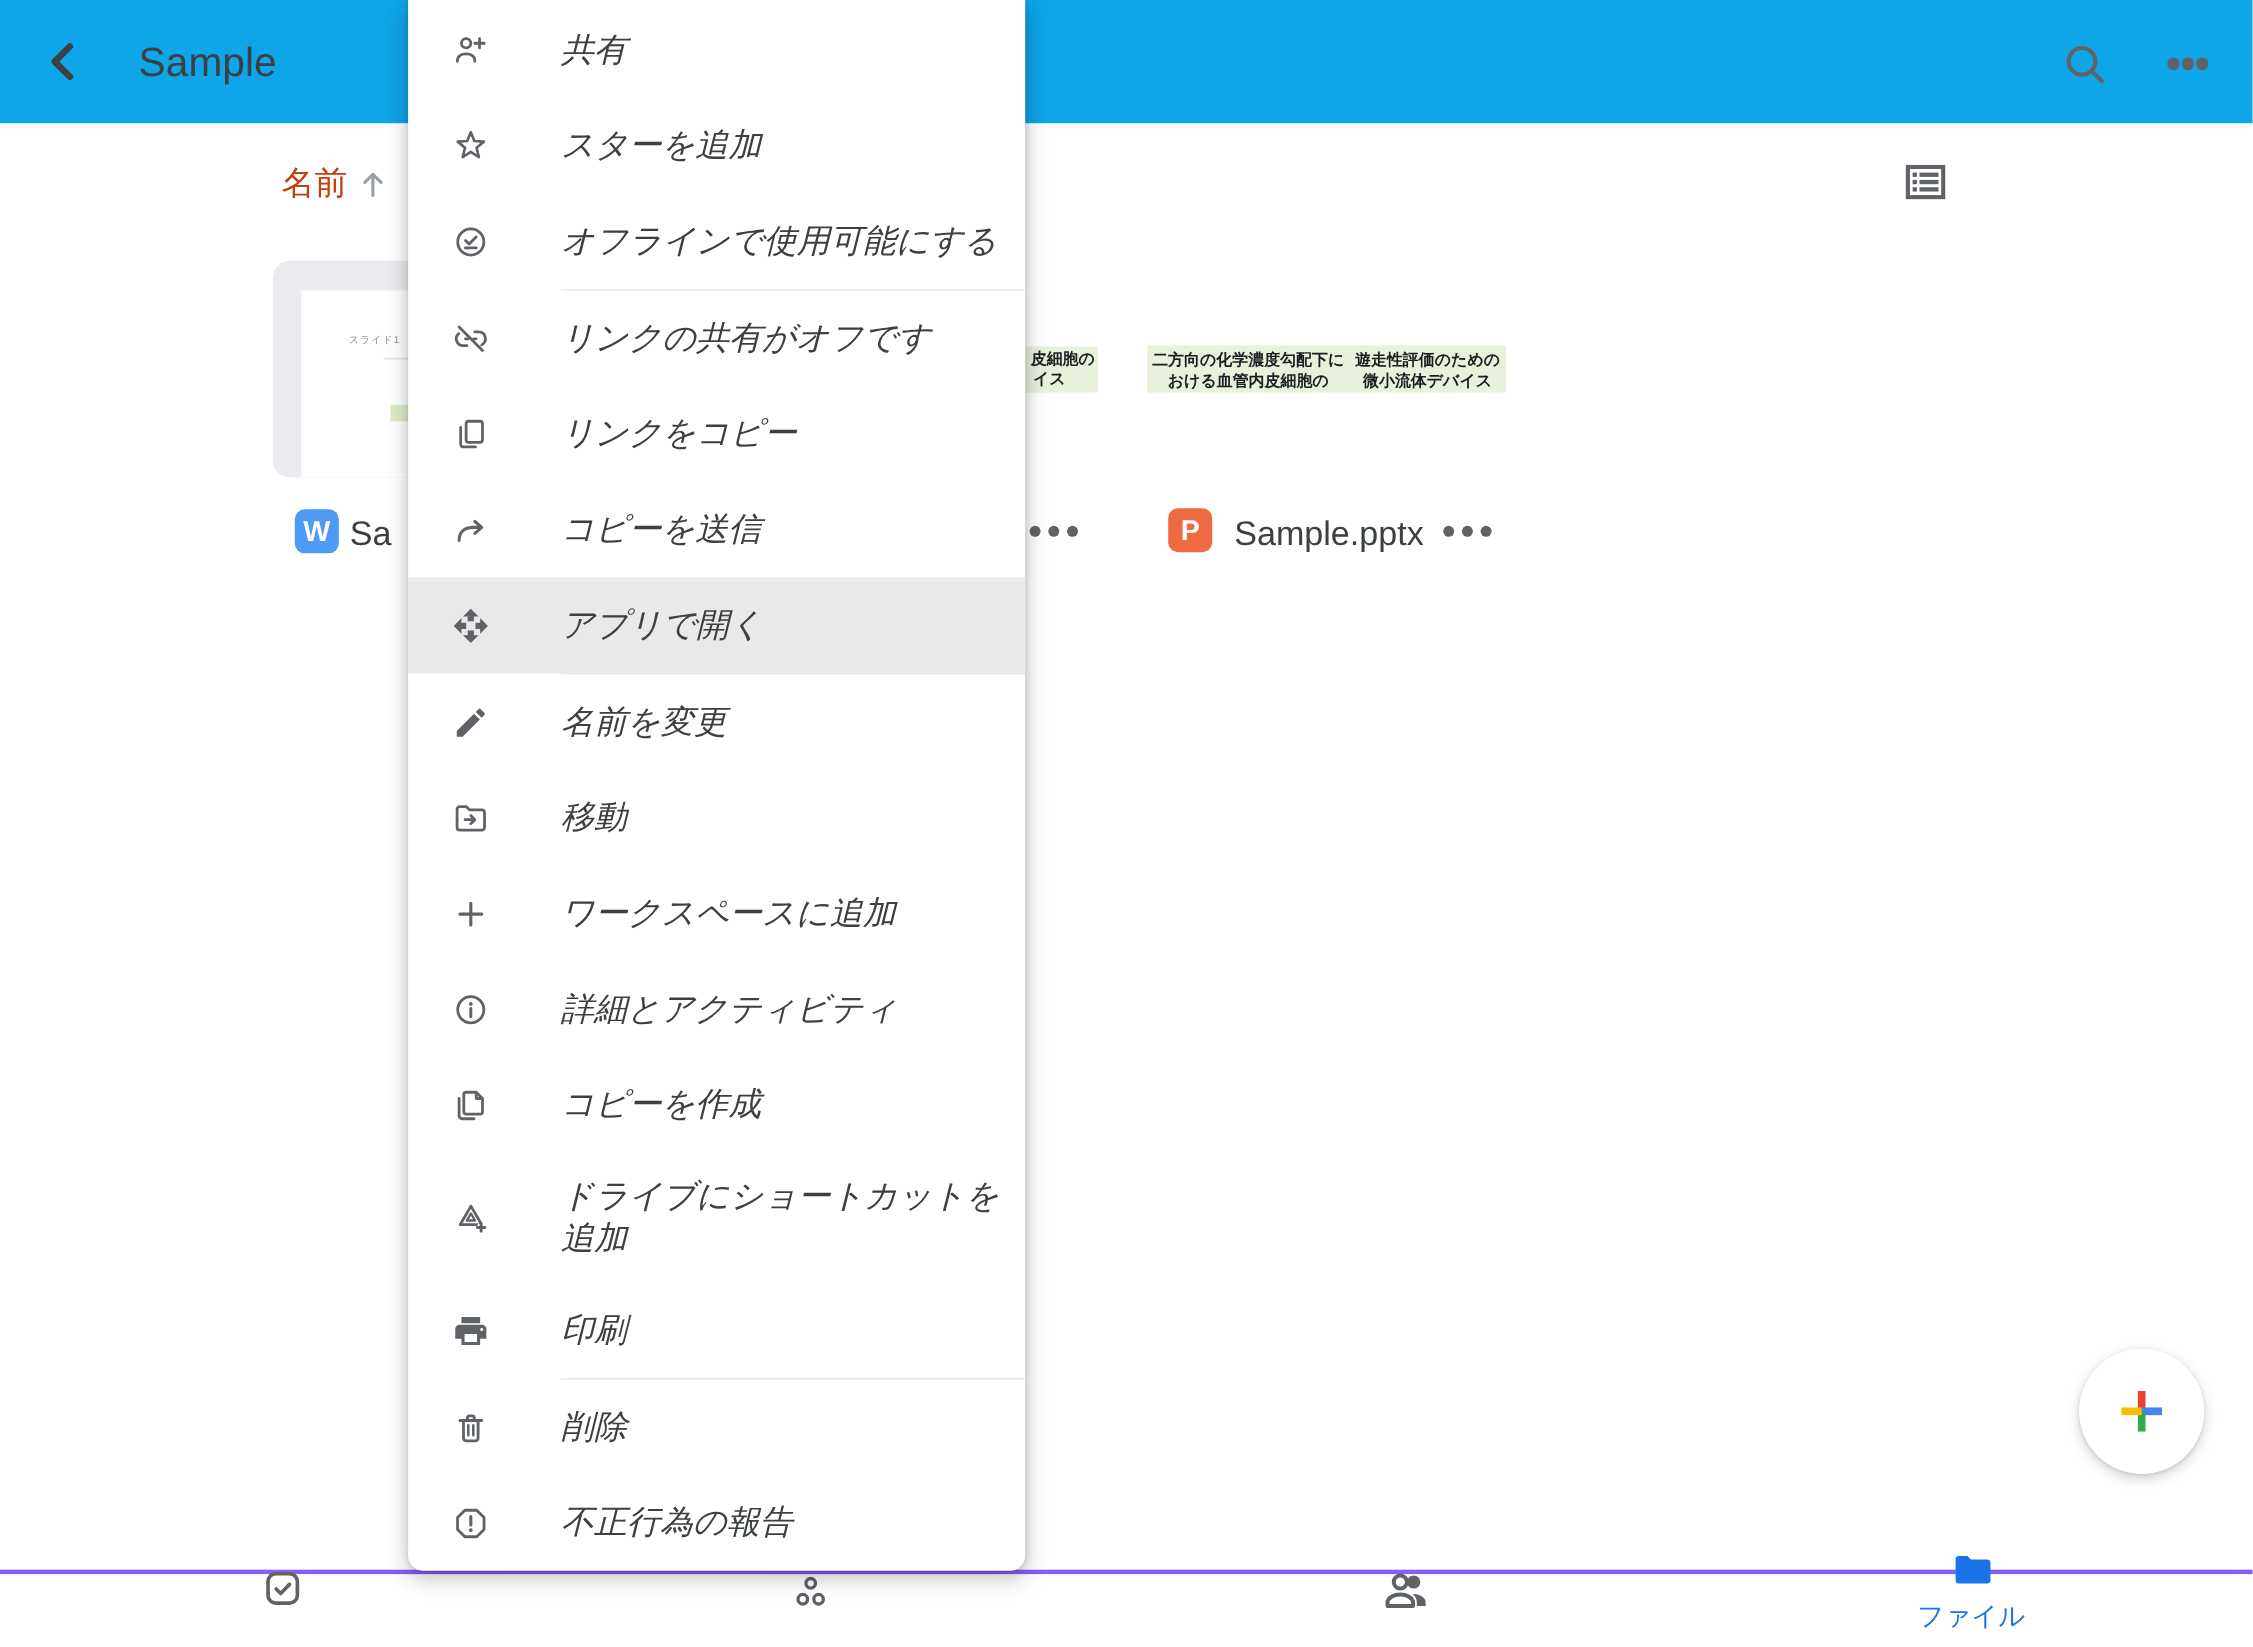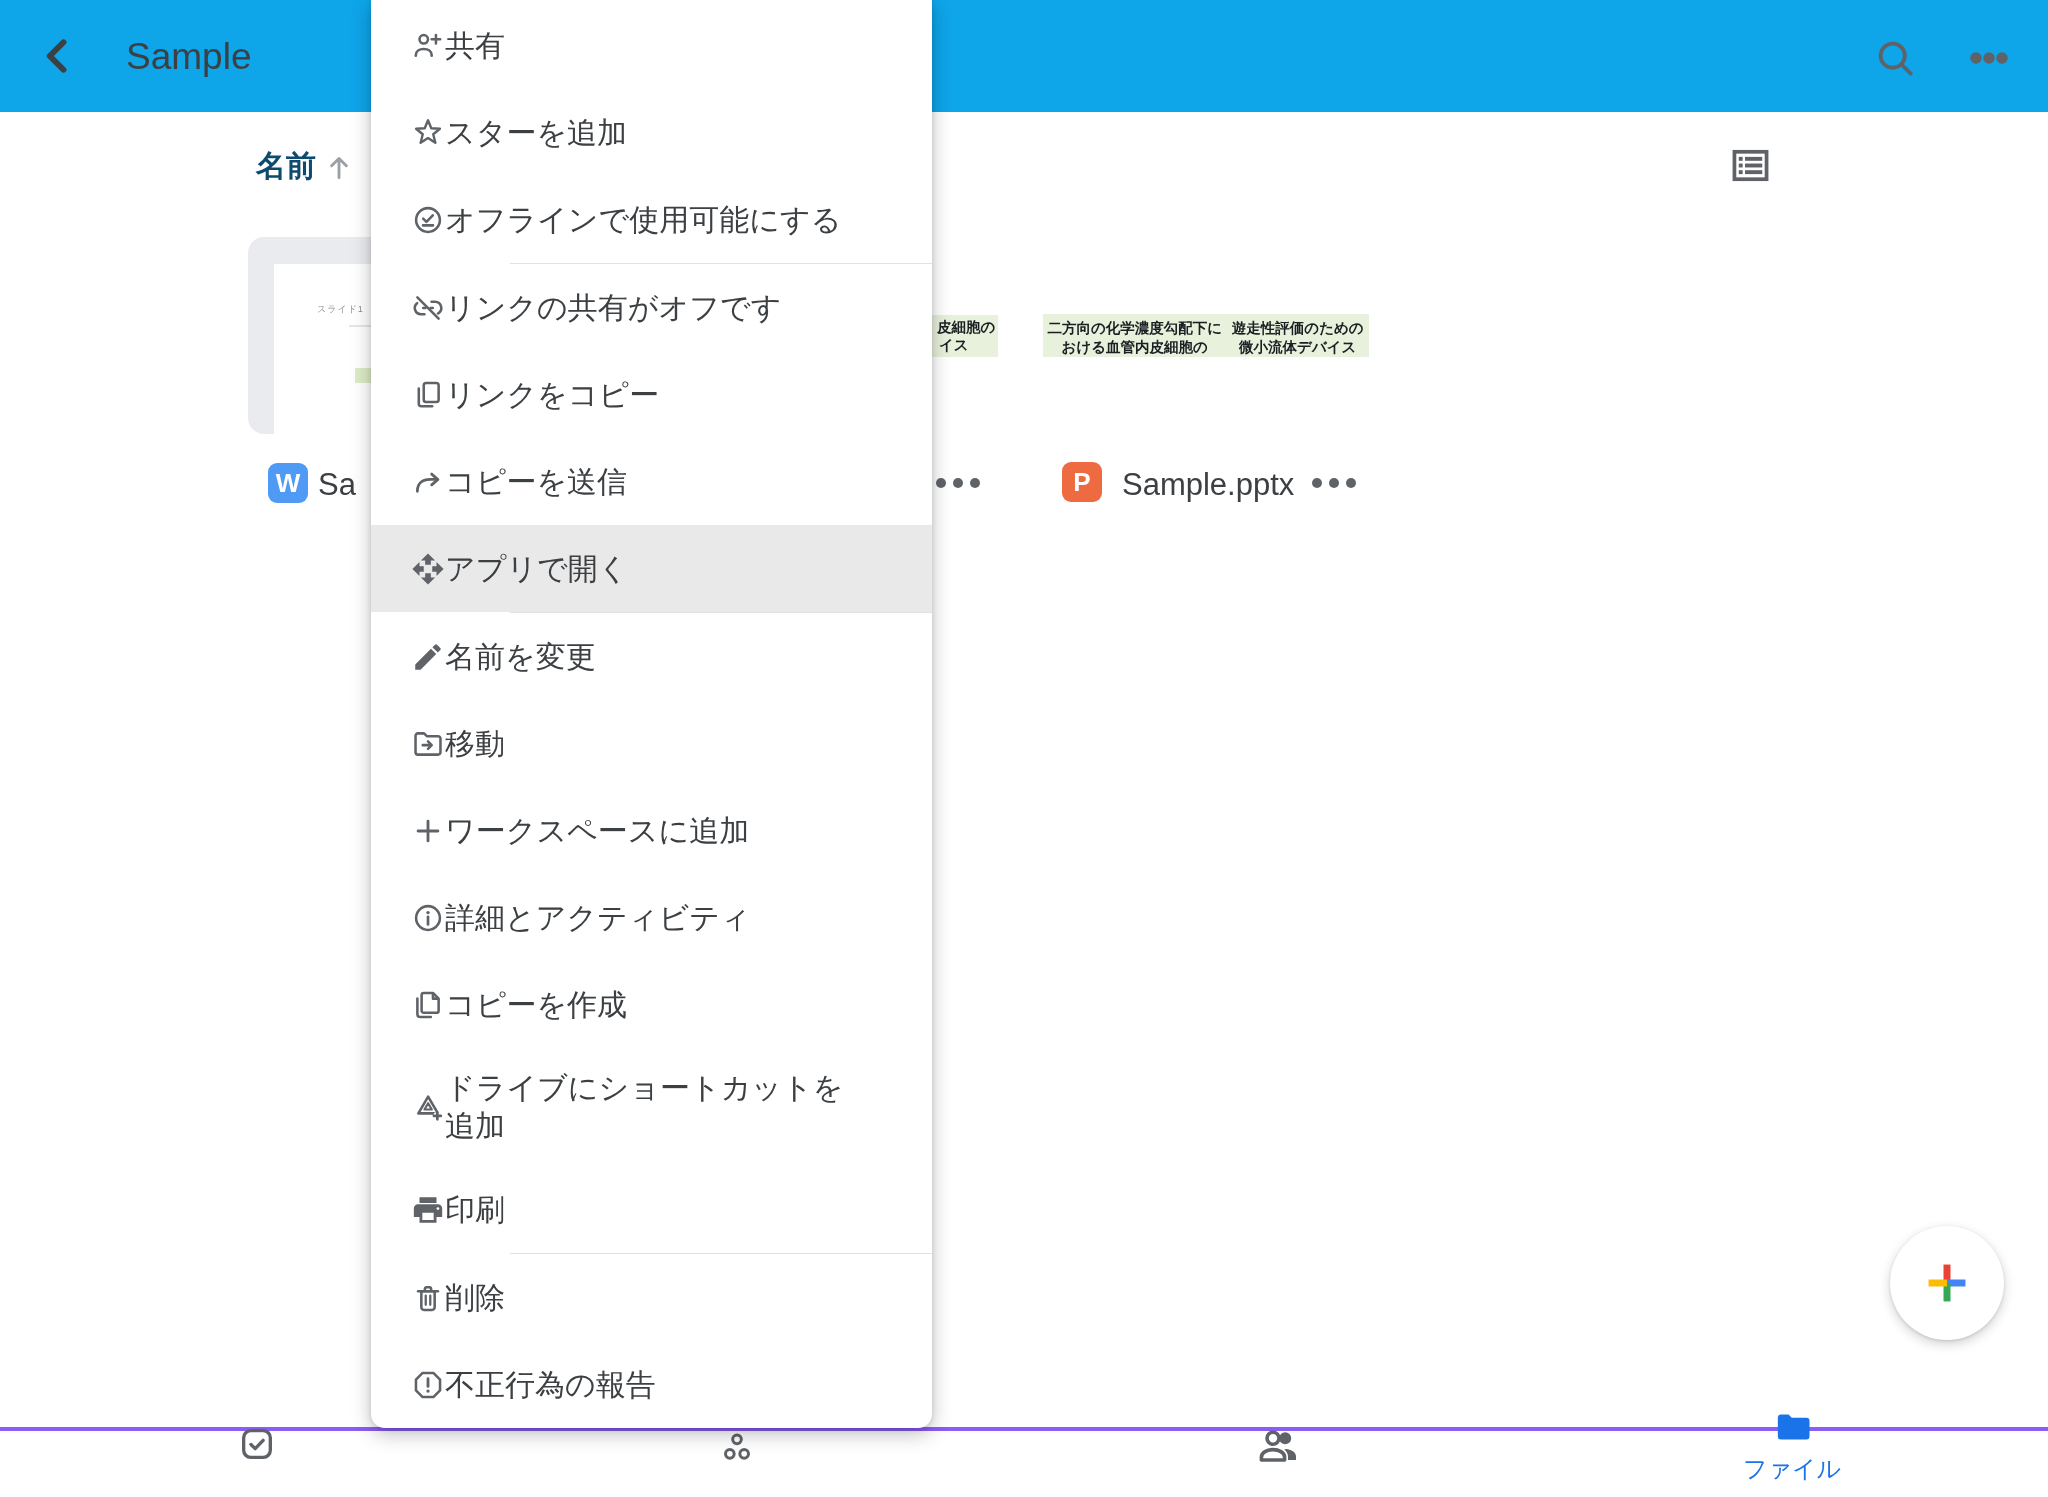--- a/index.html
+++ b/index.html
@@ -9,21 +9,21 @@
 
   
   .topbar{position:absolute;left:0;top:0;width:100%;height:112px;background:#0ea5e9;}
   .back-btn{position:absolute;left:36px;top:34px;width:44px;height:44px;color:#3c4043;cursor:pointer;}
   .page-title{position:absolute;left:126px;top:36px;font-size:37px;line-height:42px;color:#3c4043;}
   .search-btn{position:absolute;left:1872px;top:35px;width:46px;height:46px;color:#5f6368;}
   .more-btn{position:absolute;left:1966px;top:35px;width:46px;height:46px;color:#5f6368;}
 
   
   .sort-ctl{position:absolute;left:256px;top:146px;display:flex;align-items:center;cursor:pointer;}
-  .sort-label{font-size:30px;font-weight:700;color:#0c4a6e;}
+  .sort-label{font-size:30px;font-weight:400;color:#c2410c;}
   .sort-arrow{width:34px;height:34px;margin-left:6px;color:#9aa0a6;}
   .view-toggle{position:absolute;left:1727px;top:142px;width:47px;height:47px;color:#5f6368;}
 
   
   .card1{position:absolute;left:248px;top:237px;width:192px;height:197px;background:#e9ebef;border-radius:16px;}
   .card1-page{position:absolute;left:26px;top:27px;width:166px;height:170px;background:#fff;}
   .thumb-title-tiny{position:absolute;left:43px;top:39px;font-size:9px;color:#8a8f95;letter-spacing:1px;}
   .thumb-line-tiny{position:absolute;left:75px;top:61px;width:28px;height:2px;background:#e4e6e8;}
   .thumb-chip{position:absolute;left:81px;top:104px;width:19px;height:15px;background:#dcecc6;}
   .badge{position:absolute;width:40px;height:40px;border-radius:9px;color:#fff;font-size:26px;font-weight:700;
@@ -47,21 +47,21 @@
   
   .menu{position:absolute;left:371px;top:0;width:561px;background:#fff;z-index:20;
         border-radius:0 0 14px 14px;padding-top:2px;
         box-shadow:0 6px 20px rgba(0,0,0,.25),0 1px 5px rgba(0,0,0,.12);
         display:flex;flex-direction:column;}
   .menu-item{height:87px;flex:0 0 auto;display:flex;align-items:center;padding-left:40px;cursor:pointer;}
   .menu-item.two-line{height:118px;}
   .menu-item.highlighted{background:#e9e9e9;}
   .mi-icon{width:34px;height:34px;flex:0 0 auto;color:#5f6368;}
   .mi-icon svg{width:34px;height:34px;}
-  .mi-label{font-size:30px;line-height:38px;color:#3c4043;max-width:402px;}
+  .mi-label{margin-left:65px;font-size:30px;line-height:38px;color:#3c4043;max-width:402px;font-style:italic;}
   .menu-divider{height:1px;flex:0 0 auto;background:#e2e2e2;margin-left:139px;}
 
   
   .bottomnav{position:absolute;left:0;top:1427px;width:100%;height:70px;background:#fff;border-top:4px solid #8b5cf6;z-index:5;}
   .nav-item{position:absolute;cursor:pointer;color:#5f6368;}
   .nav-check{left:237px;top:-7px;width:40px;height:40px;}
   .nav-hub{left:717px;top:-4px;width:40px;height:40px;}
   .nav-people{left:1255px;top:-9px;width:48px;height:48px;}
   .nav-files{left:1742px;top:-24px;width:100px;text-align:center;color:#1a73e8;}
   .nav-files svg{width:40px;height:40px;margin:0 auto;}

